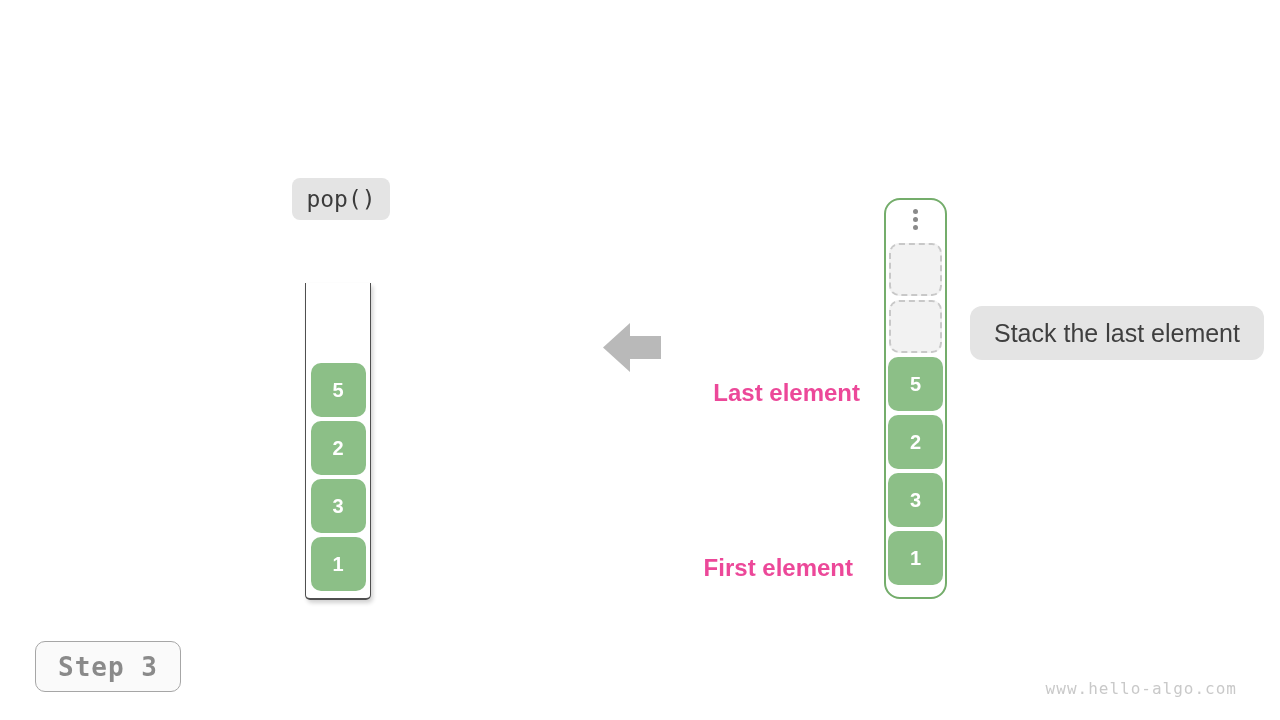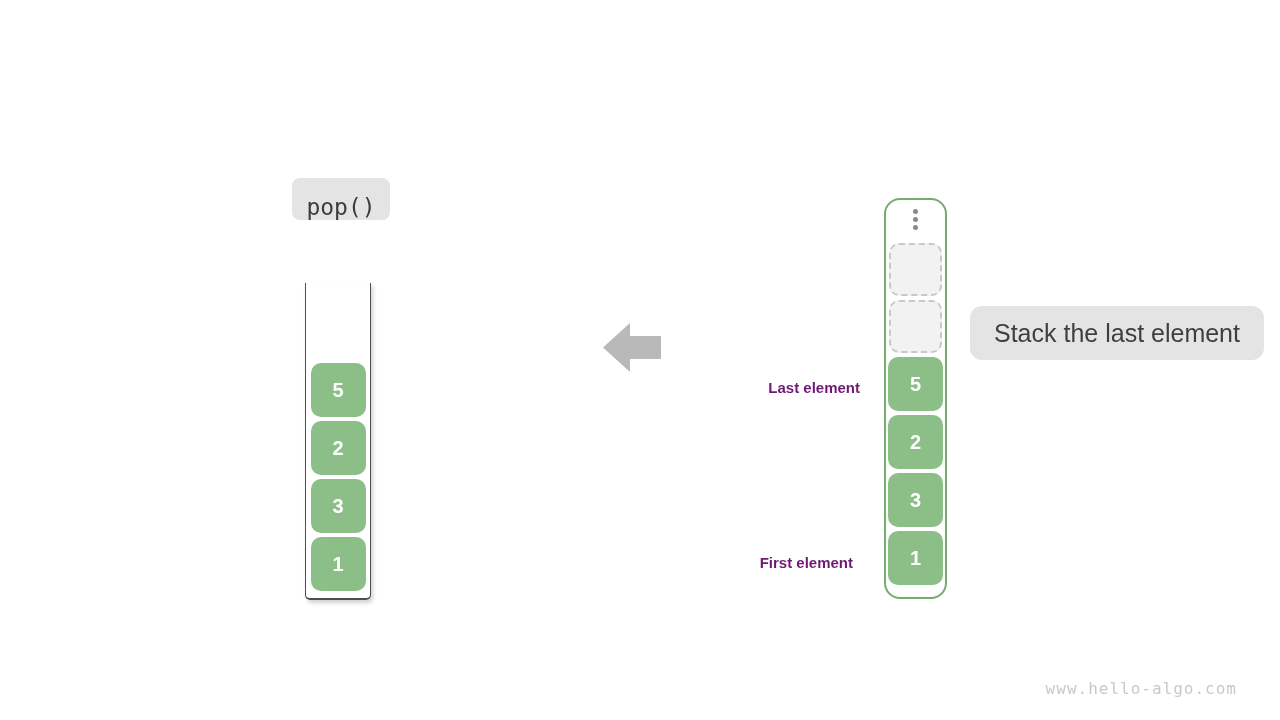--- a/index.html
+++ b/index.html
@@ -6,21 +6,21 @@
   .canvas{
     position:relative;width:1280px;height:720px;background:#ffffff;overflow:hidden;
     font-family:"Liberation Sans","DejaVu Sans",sans-serif;
   }
   .mono{font-family:"DejaVu Sans Mono","Liberation Mono",monospace;}
 
   
   .op-chip{
     position:absolute;left:292px;top:178px;width:98px;height:42px;
     background:#e4e4e4;border-radius:8px;
-    display:flex;align-items:flex-end;justify-content:center;
+    display:flex;align-items:center;justify-content:center;
     font-size:23px;color:#3b3b3b;
   }
 
   
   .stack-left{
     position:absolute;left:305px;top:283px;width:66px;height:317px;
     border-left:1.5px solid #4f4f4f;border-right:1.5px solid #4f4f4f;border-bottom:2px solid #4f4f4f;
     border-bottom-left-radius:5px;border-bottom-right-radius:5px;
     box-shadow:2px 3px 4px rgba(0,0,0,0.18);
     display:flex;flex-direction:column;justify-content:flex-end;align-items:center;
@@ -51,21 +51,21 @@
 
   
   .arrow{position:absolute;left:603px;top:323px;width:58px;height:49px;}
 
   
   .caption{
     position:absolute;left:640px;top:440px;transform:translate(-50%,-50%);
     font-size:24px;color:#8b8b8b;white-space:nowrap;
   }
   .side-label{
-    position:absolute;font-size:15px;font-weight:bold;color:#701a75;white-space:nowrap;
+    position:absolute;font-size:24px;font-weight:bold;color:#ec4899;white-space:nowrap;
   }
   .label-last{right:420px;top:379px;}
   .label-first{right:427px;top:554px;}
 
   
   .tooltip{
     position:absolute;left:970px;top:306px;height:54px;padding:0 24px;
     background:#e4e4e4;border-radius:12px;
     display:flex;align-items:center;justify-content:center;
     font-size:25px;color:#3f3f3f;white-space:nowrap;
@@ -137,16 +137,19 @@
       </div>
     <div class="cell">
         <span>1</span>
       </div>
   </div>
 
   <div class="tooltip">
     <span>Stack the last element</span>
   </div>
 
+  <div class="step-badge mono">
+    <span>Step 3</span>
+  </div>
 
   <div class="watermark mono">www.hello-algo.com</div>
 
 </div>
 
 </body></html>

